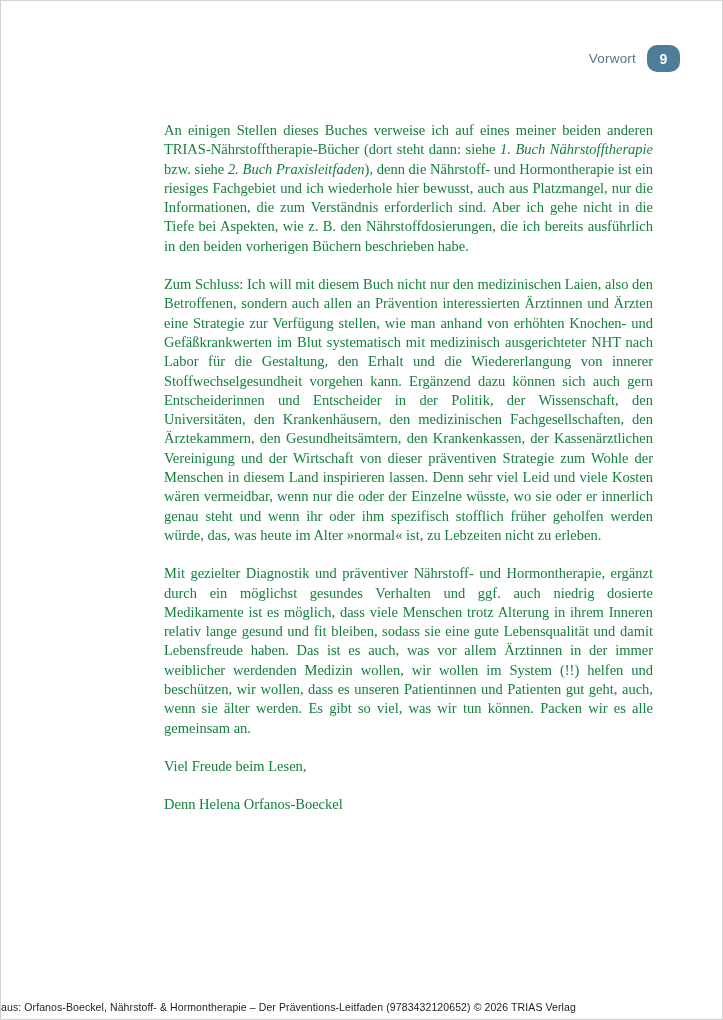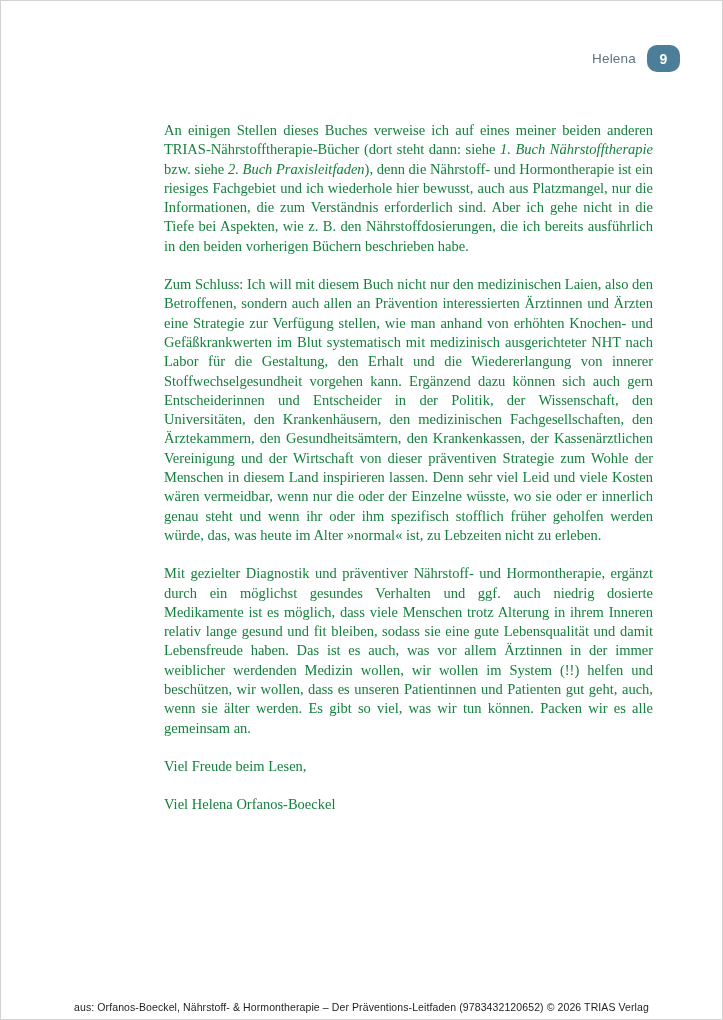--- a/index.html
+++ b/index.html
@@ -64,42 +64,42 @@
     text-align: left;
   }
   .content .italic {
     font-style: italic;
   }
   .page-footer {
     position: absolute;
     left: 0;
     right: 0;
     bottom: 6px;
-    text-align: center;
+    text-align: left;
     font-family: "Liberation Sans", sans-serif;
     font-size: 10.5px;
     color: #1e1e1e;
     letter-spacing: 0.1px;
   }
 </style>
 </head>
 <body>
 
 <div class="page">
 
   <header class="page-header">
-    <span class="chapter-title" style="color: rgb(95, 115, 129);">Helena</span>
+    <span class="chapter-title" style="color: rgb(95, 115, 129);">Vorwort</span>
     <span class="page-number-badge" style="background: rgb(77, 126, 153);">9</span>
   </header>
 
   <main class="content" id="paragraphs">
       <p class="para"><span>An einigen Stellen dieses Buches verweise ich auf eines meiner beiden anderen TRIAS-Nährstofftherapie-Bücher (dort steht dann: siehe </span><span class="italic">1. Buch Nährstofftherapie</span><span> bzw. siehe </span><span class="italic">2. Buch Praxisleitfaden</span><span>), denn die Nährstoff- und Hormontherapie ist ein riesiges Fachgebiet und ich wiederhole hier bewusst, auch aus Platzmangel, nur die Informationen, die zum Verständnis erforderlich sind. Aber ich gehe nicht in die Tiefe bei Aspekten, wie z. B. den Nährstoffdosierungen, die ich bereits ausführlich in den beiden vorherigen Büchern beschrieben habe.</span></p>
       <p class="para"><span>Zum Schluss: Ich will mit diesem Buch nicht nur den medizinischen Laien, also den Betroffenen, sondern auch allen an Prävention interessierten Ärztinnen und Ärzten eine Strategie zur Verfügung stellen, wie man anhand von erhöhten Knochen- und Gefäßkrankwerten im Blut systematisch mit medizinisch ausgerichteter NHT nach Labor für die Gestaltung, den Erhalt und die Wiedererlangung von innerer Stoffwechselgesundheit vorgehen kann. Ergänzend dazu können sich auch gern Entscheiderinnen und Entscheider in der Politik, der Wissenschaft, den Universitäten, den Krankenhäusern, den medizinischen Fachgesellschaften, den Ärztekammern, den Gesundheitsämtern, den Krankenkassen, der Kassenärztlichen Vereinigung und der Wirtschaft von dieser präventiven Strategie zum Wohle der Menschen in diesem Land inspirieren lassen. Denn sehr viel Leid und viele Kosten wären vermeidbar, wenn nur die oder der Einzelne wüsste, wo sie oder er innerlich genau steht und wenn ihr oder ihm spezifisch stofflich früher geholfen werden würde, das, was heute im Alter »normal« ist, zu Lebzeiten nicht zu erleben.</span></p>
       <p class="para"><span>Mit gezielter Diagnostik und präventiver Nährstoff- und Hormontherapie, ergänzt durch ein möglichst gesundes Verhalten und ggf. auch niedrig dosierte Medikamente ist es möglich, dass viele Menschen trotz Alterung in ihrem Inneren relativ lange gesund und fit bleiben, sodass sie eine gute Lebensqualität und damit Lebensfreude haben. Das ist es auch, was vor allem Ärztinnen in der immer weiblicher werdenden Medizin wollen, wir wollen im System (!!) helfen und beschützen, wir wollen, dass es unseren Patientinnen und Patienten gut geht, auch, wenn sie älter werden. Es gibt so viel, was wir tun können. Packen wir es alle gemeinsam an.</span></p>
       <p class="para no-justify"><span>Viel Freude beim Lesen,</span></p>
-      <p class="para no-justify"><span>Viel Helena Orfanos-Boeckel</span></p>
+      <p class="para no-justify"><span>Denn Helena Orfanos-Boeckel</span></p>
     </main>
 
   <footer class="page-footer">
     <span>aus: Orfanos-Boeckel, Nährstoff- &amp; Hormontherapie – Der Präventions-Leitfaden (9783432120652) © 2026 TRIAS Verlag</span>
   </footer>
 
 </div>
 
 </body></html>

